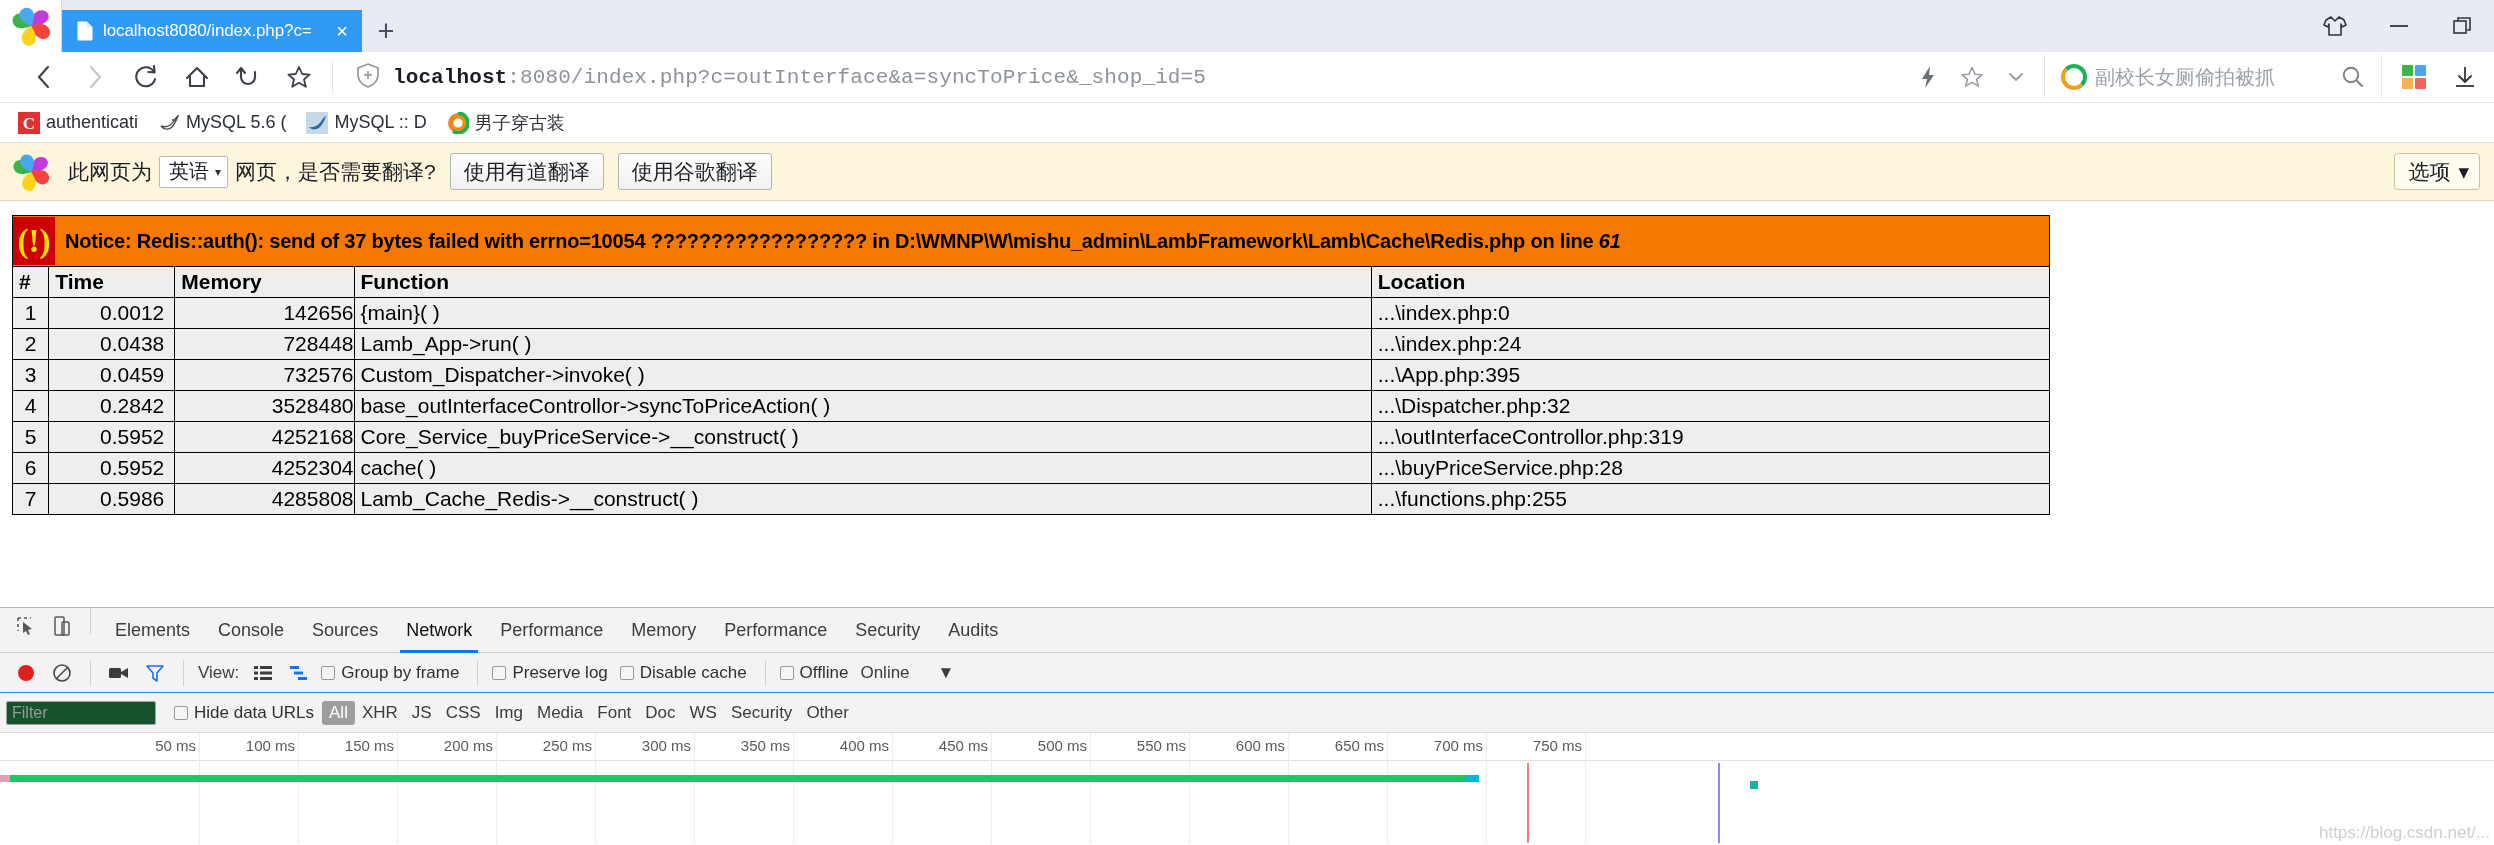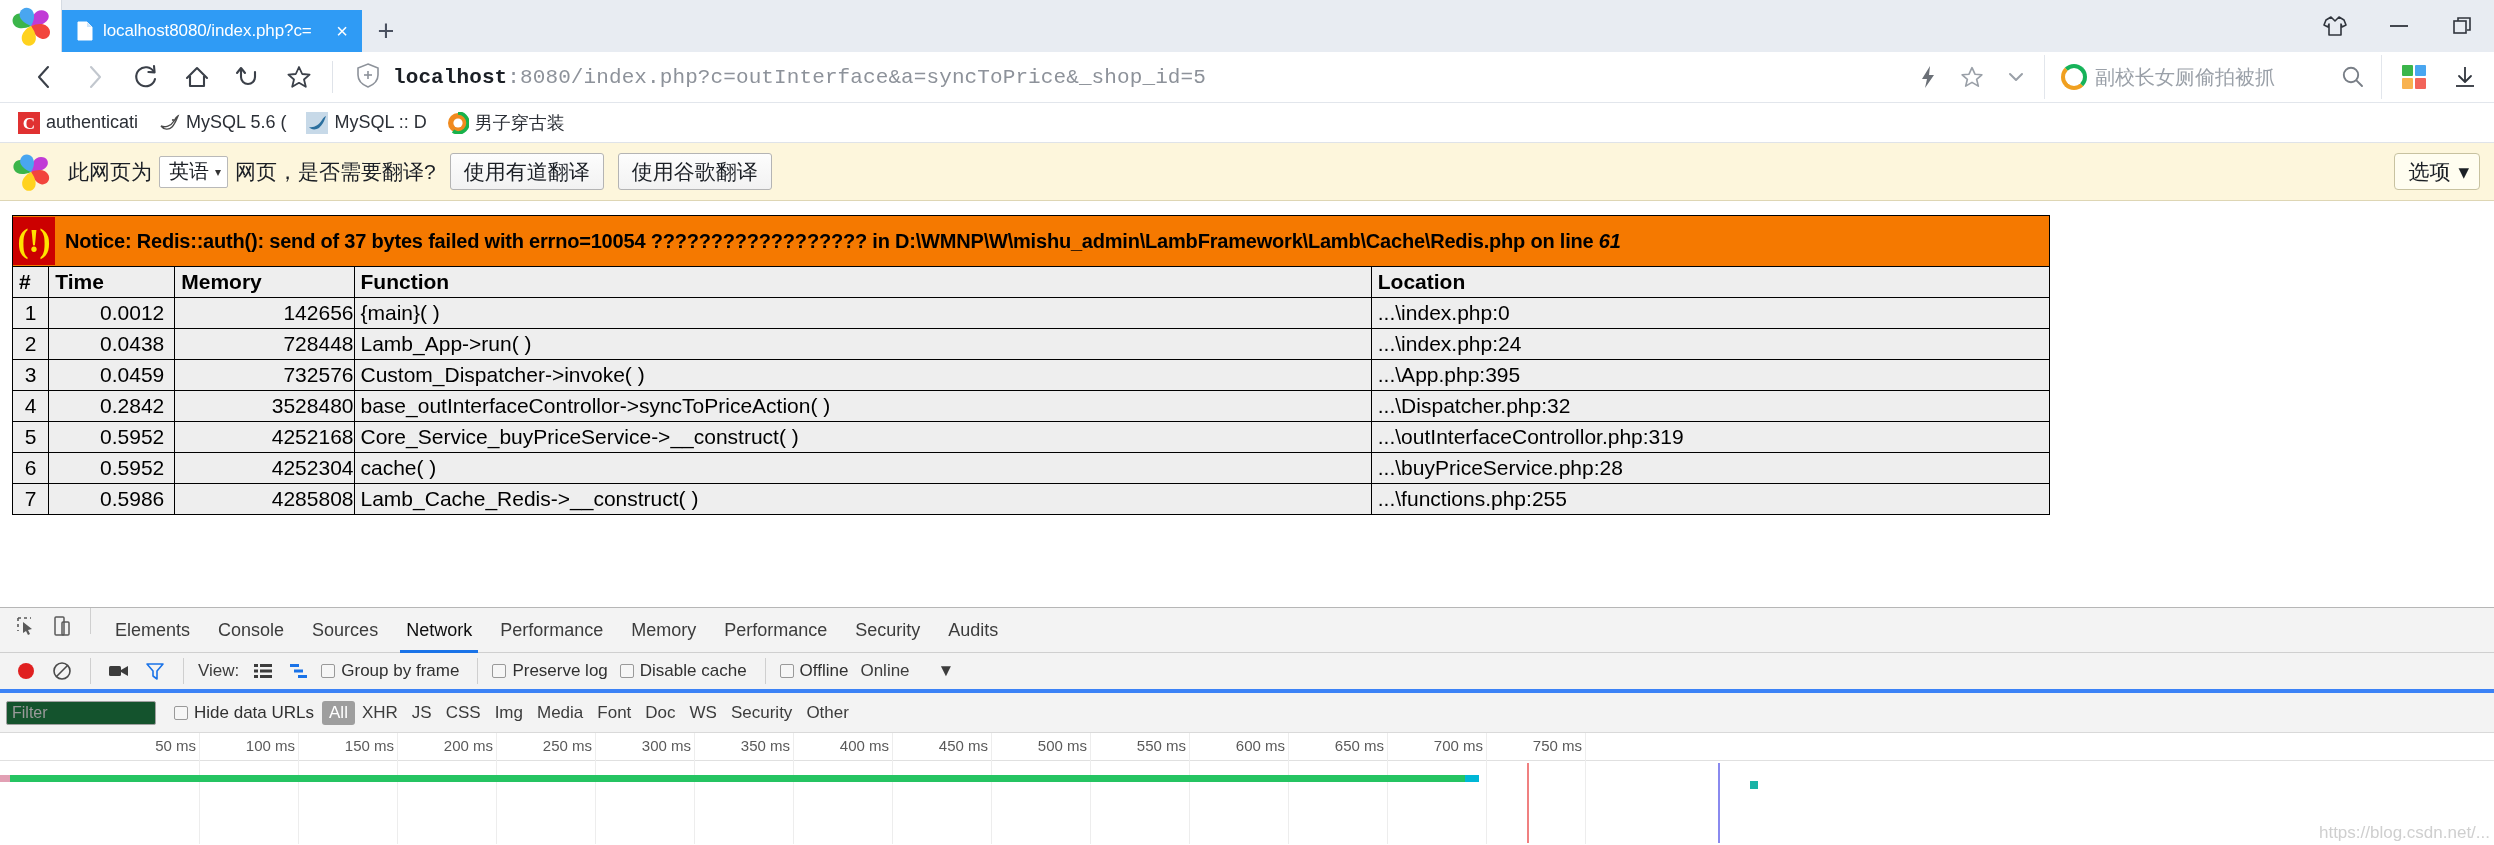--- a/index.html
+++ b/index.html
@@ -358,21 +358,21 @@
     white-space: nowrap;
   }
   .dt-tab.active { color: #0d0d0d; }
   .dt-tab.active::after {
     content:""; position:absolute; left:8px; right:8px; bottom:0;
     height:3px; background:#1a73e8;
   }
   .dt-toolbar {
     height: 40px;
     display: flex; align-items: center;
-    border-bottom: 4px solid #3b82f6;
+    border-bottom: 1px solid #3b82f6;
     background: #f3f3f3;
     padding-left: 8px;
     gap: 0;
   }
   .rec-dot { width:16px; height:16px; border-radius:50%; background:#e02020; }
   .dt-label { font-size:17px; color:#3c3c3c; margin:0 6px 0 4px; white-space:nowrap;}
   .dt-chk {
     display: inline-flex; align-items: center;
     margin: 0 8px 0 4px; white-space: nowrap;
   }

